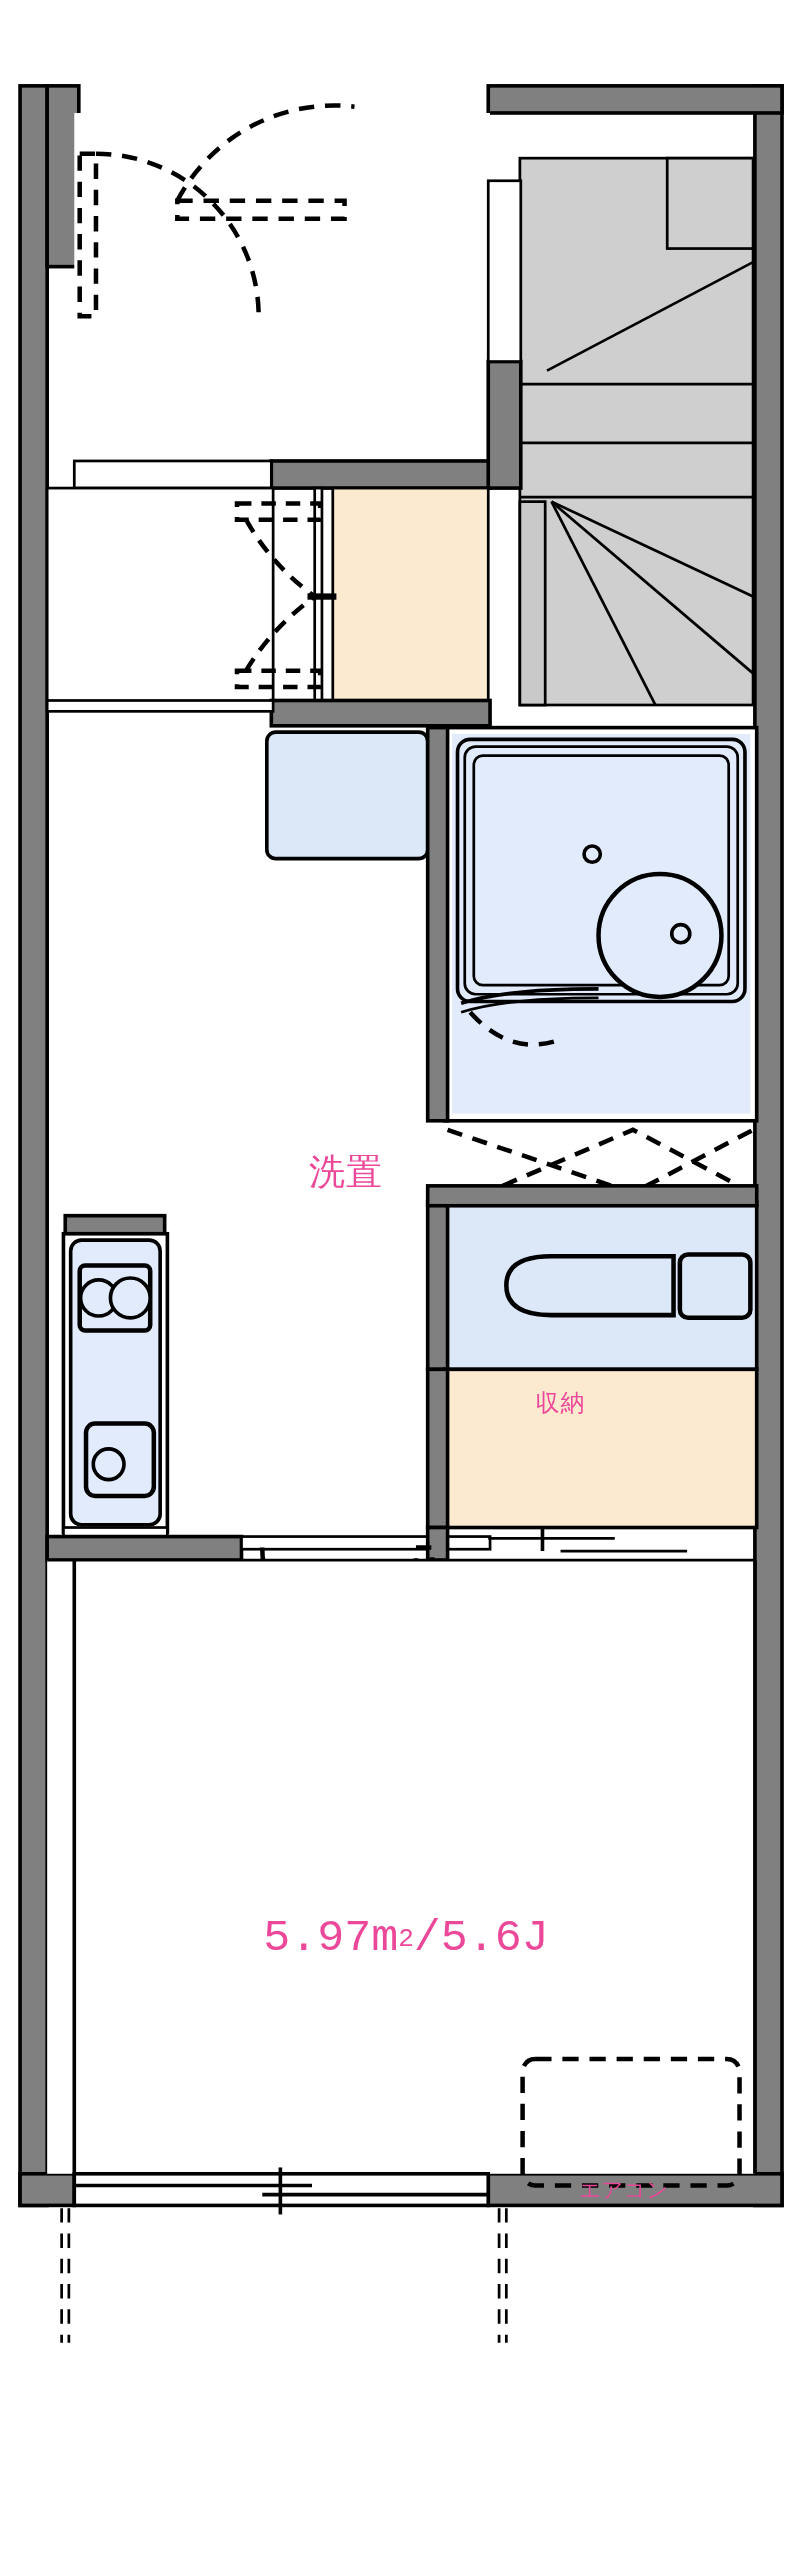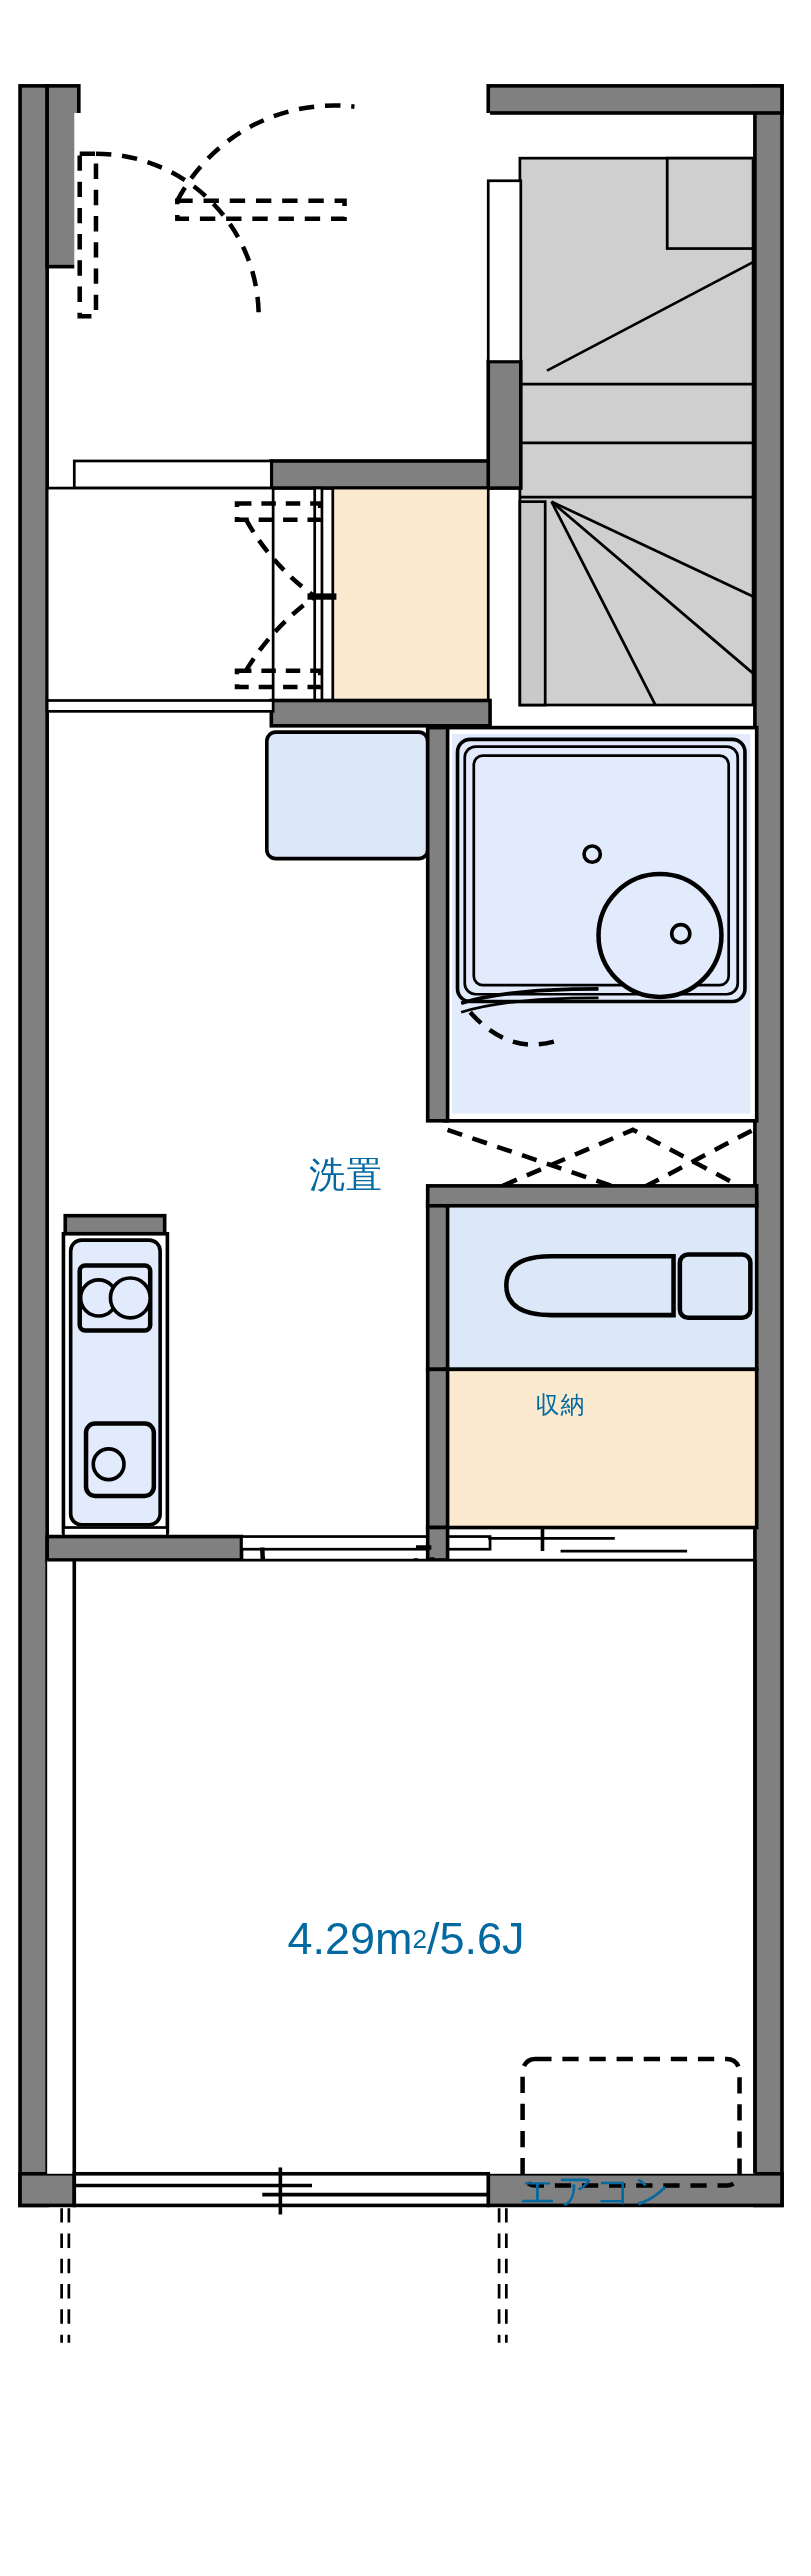--- a/index.html
+++ b/index.html
@@ -1,26 +1,26 @@
 <!DOCTYPE html>
 <html style="font-size:14.5px"><head>
 <meta charset="utf-8">
 <style>
   html,body{margin:0;padding:0;background:#ffffff;}
   body{font-family:"Liberation Sans","DejaVu Sans",sans-serif;}
   #stage{position:relative;width:812px;height:2576px;background:#ffffff;overflow:hidden;}
   #plan{position:absolute;left:0;top:0;width:812px;height:2576px;}
   .lbl{position:absolute;display:flex;align-items:center;justify-content:center;
-       text-align:right;line-height:1.12;color:#0369a1;pointer-events:none;}
+       text-align:right;line-height:1.12;color:#ec4899;pointer-events:none;font-family:Liberation Mono, monospace;}
   #lbl-room{left:225px;top:1794px;width:362px;height:108px;
             font-size:51px;letter-spacing:1.8px;}
   #lbl-room-area{left:225px;top:1907px;width:362px;height:65px;font-size:45px;}
   #lbl-washer{left:287px;top:1148px;width:118px;height:54px;font-size:36px;letter-spacing:0.9px;}
   #lbl-storage{left:479px;top:1378px;width:163px;height:54px;font-size:24px;letter-spacing:0.9px;}
-  #lbl-aircon{left:509px;top:2169px;width:172px;height:45px;font-size:36px;letter-spacing:0.9px;}
+  #lbl-aircon{left:538px;top:2169px;width:172px;height:45px;font-size:21px;letter-spacing:0.9px;}
   sup{font-size:0.58em;vertical-align:super;}
 </style>
 </head>
 <body>
 
 <div id="stage">
 
   <svg id="plan" viewBox="0 0 898 2850" xmlns="http://www.w3.org/2000/svg">
 
     <rect x="0" y="0" width="898" height="2850" fill="#ffffff"></rect>
@@ -198,21 +198,21 @@
         <line x1="560" y1="2443" x2="560" y2="2592"></line>
       </g>
     </g>
 
     <rect x="578" y="2278" width="240" height="140" rx="14" fill="none" stroke="#000" stroke-width="5" stroke-dasharray="18 12"></rect>
 
   </svg>
 
 
   <div class="lbl" id="lbl-room-area">
-    <span>4.29</span>
+    <span>5.97</span>
       <span>m</span>
       <sup>2</sup>
       <span>/5.6J</span>
   </div>
 
   <div class="lbl" id="lbl-washer">洗置</div>
 
   <div class="lbl" id="lbl-storage">収納</div>
 
   <div class="lbl" id="lbl-aircon">エアコン</div>

